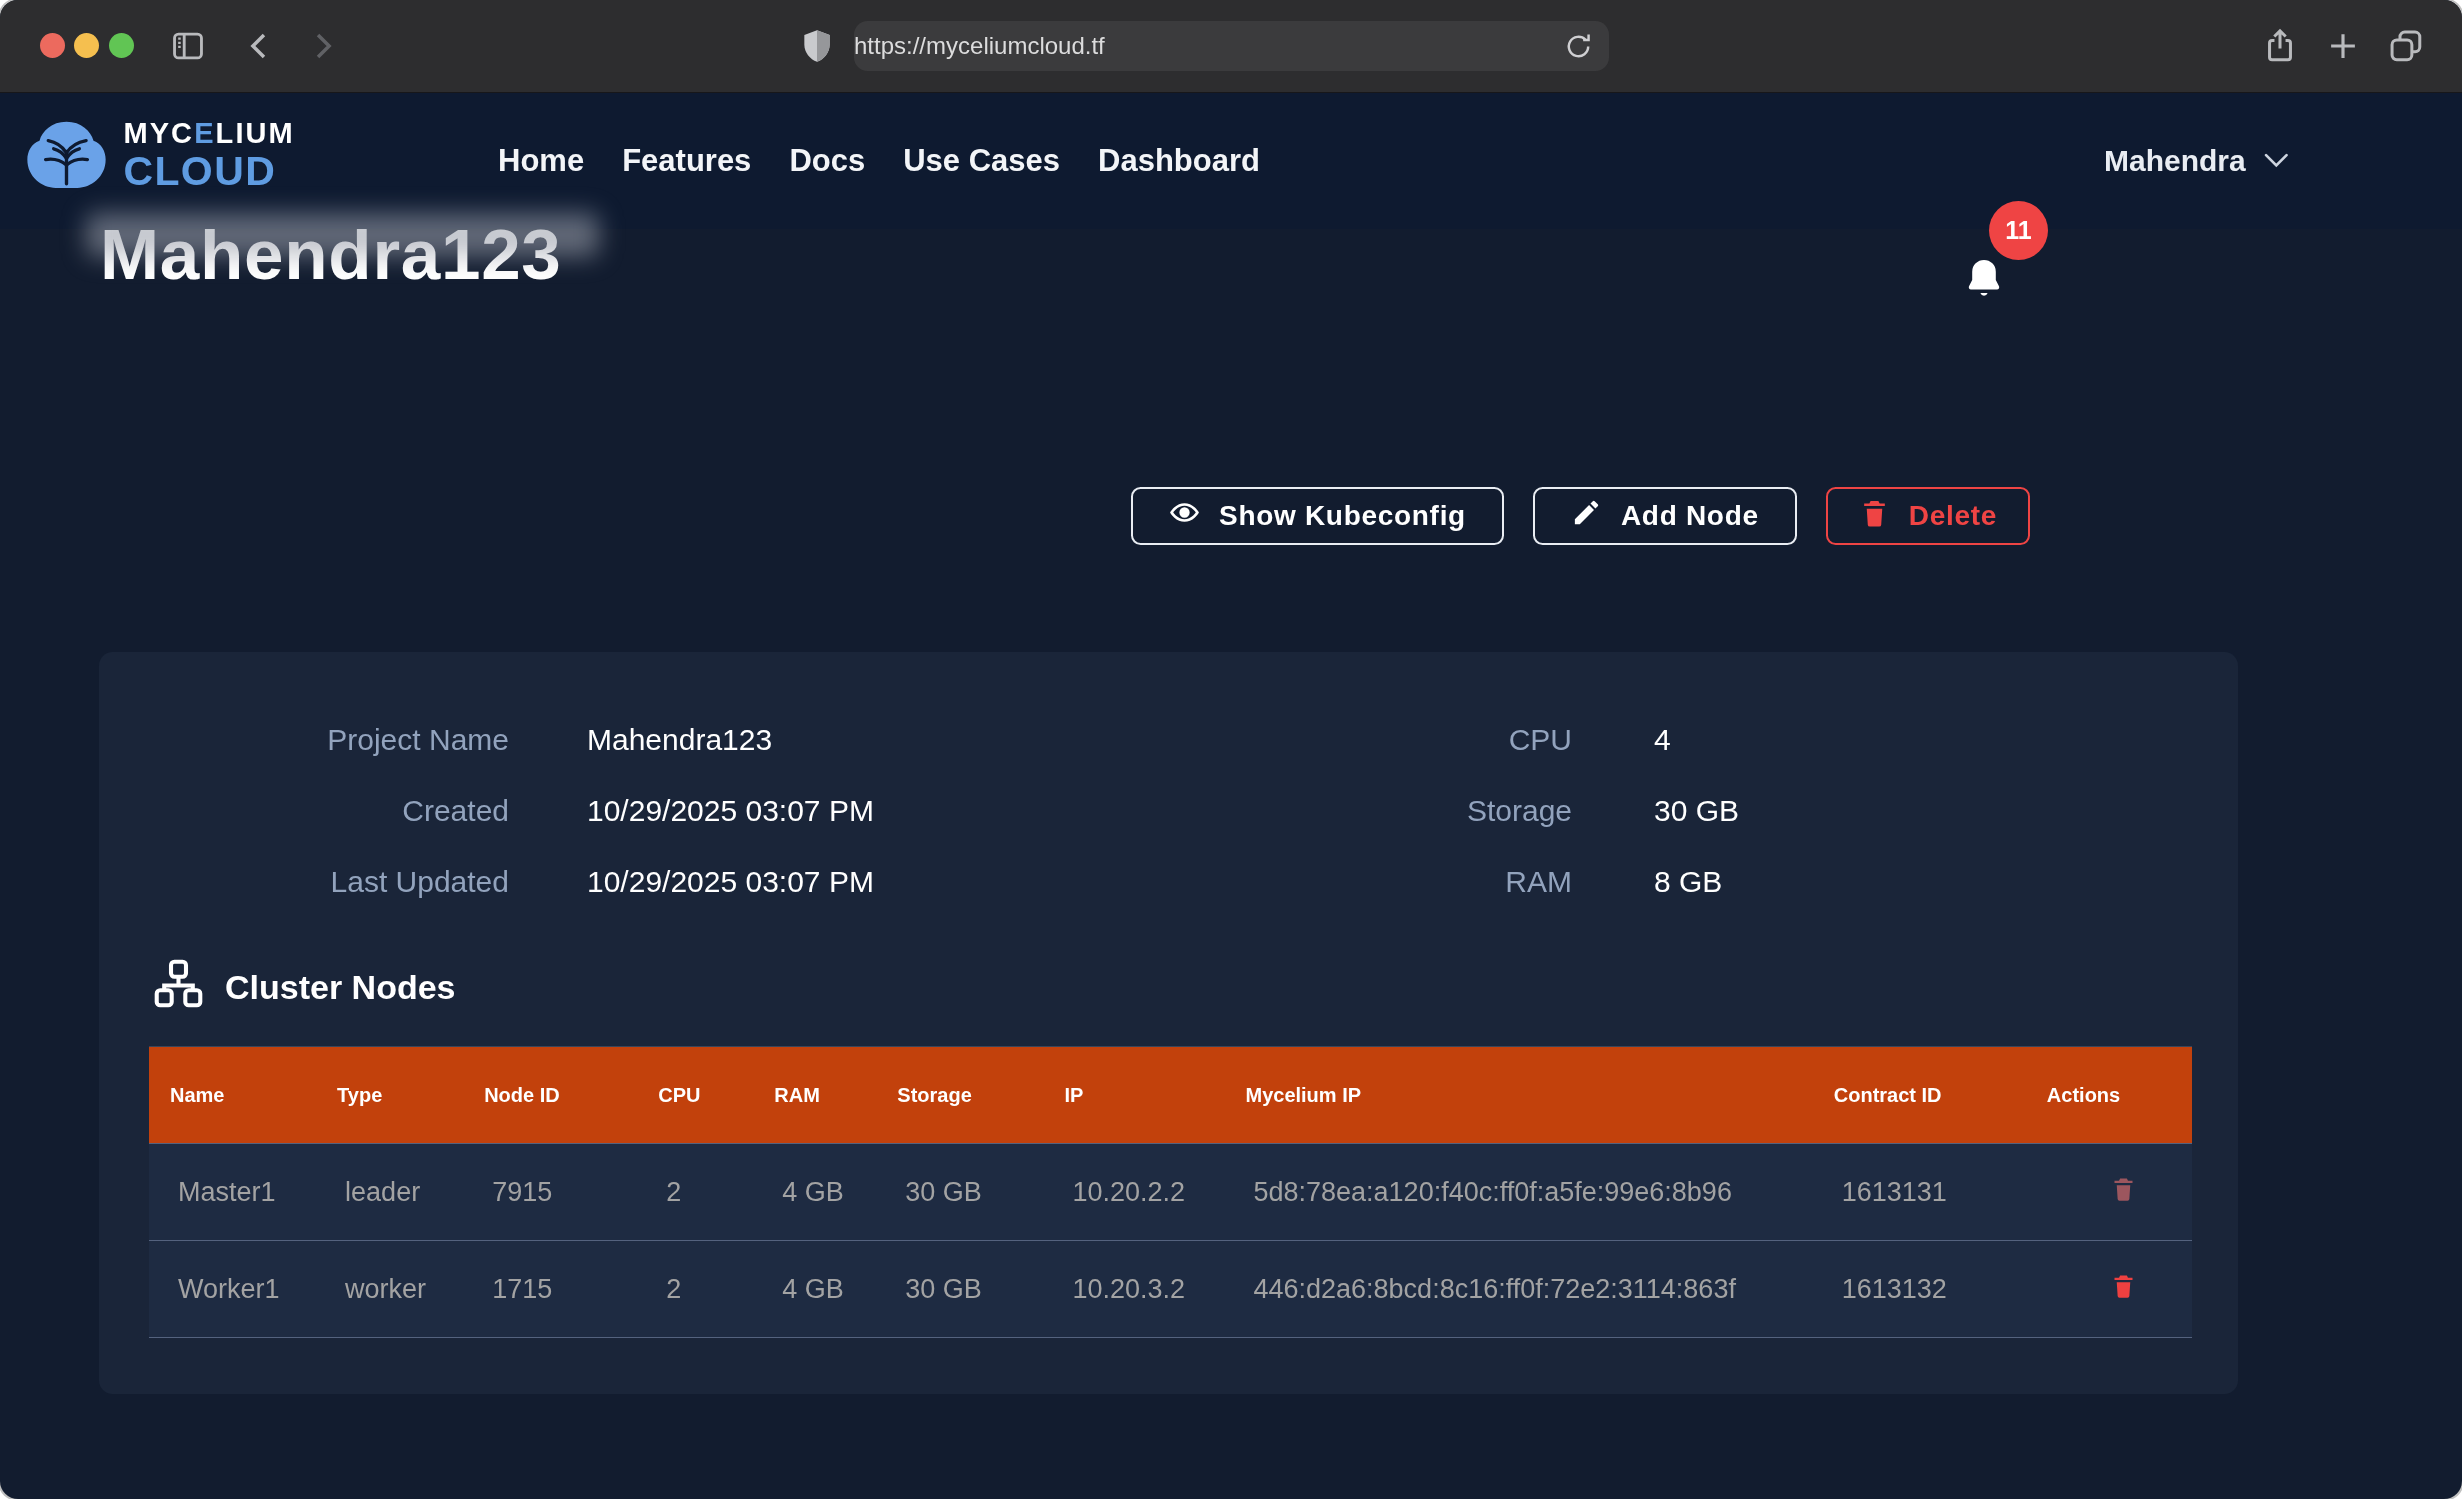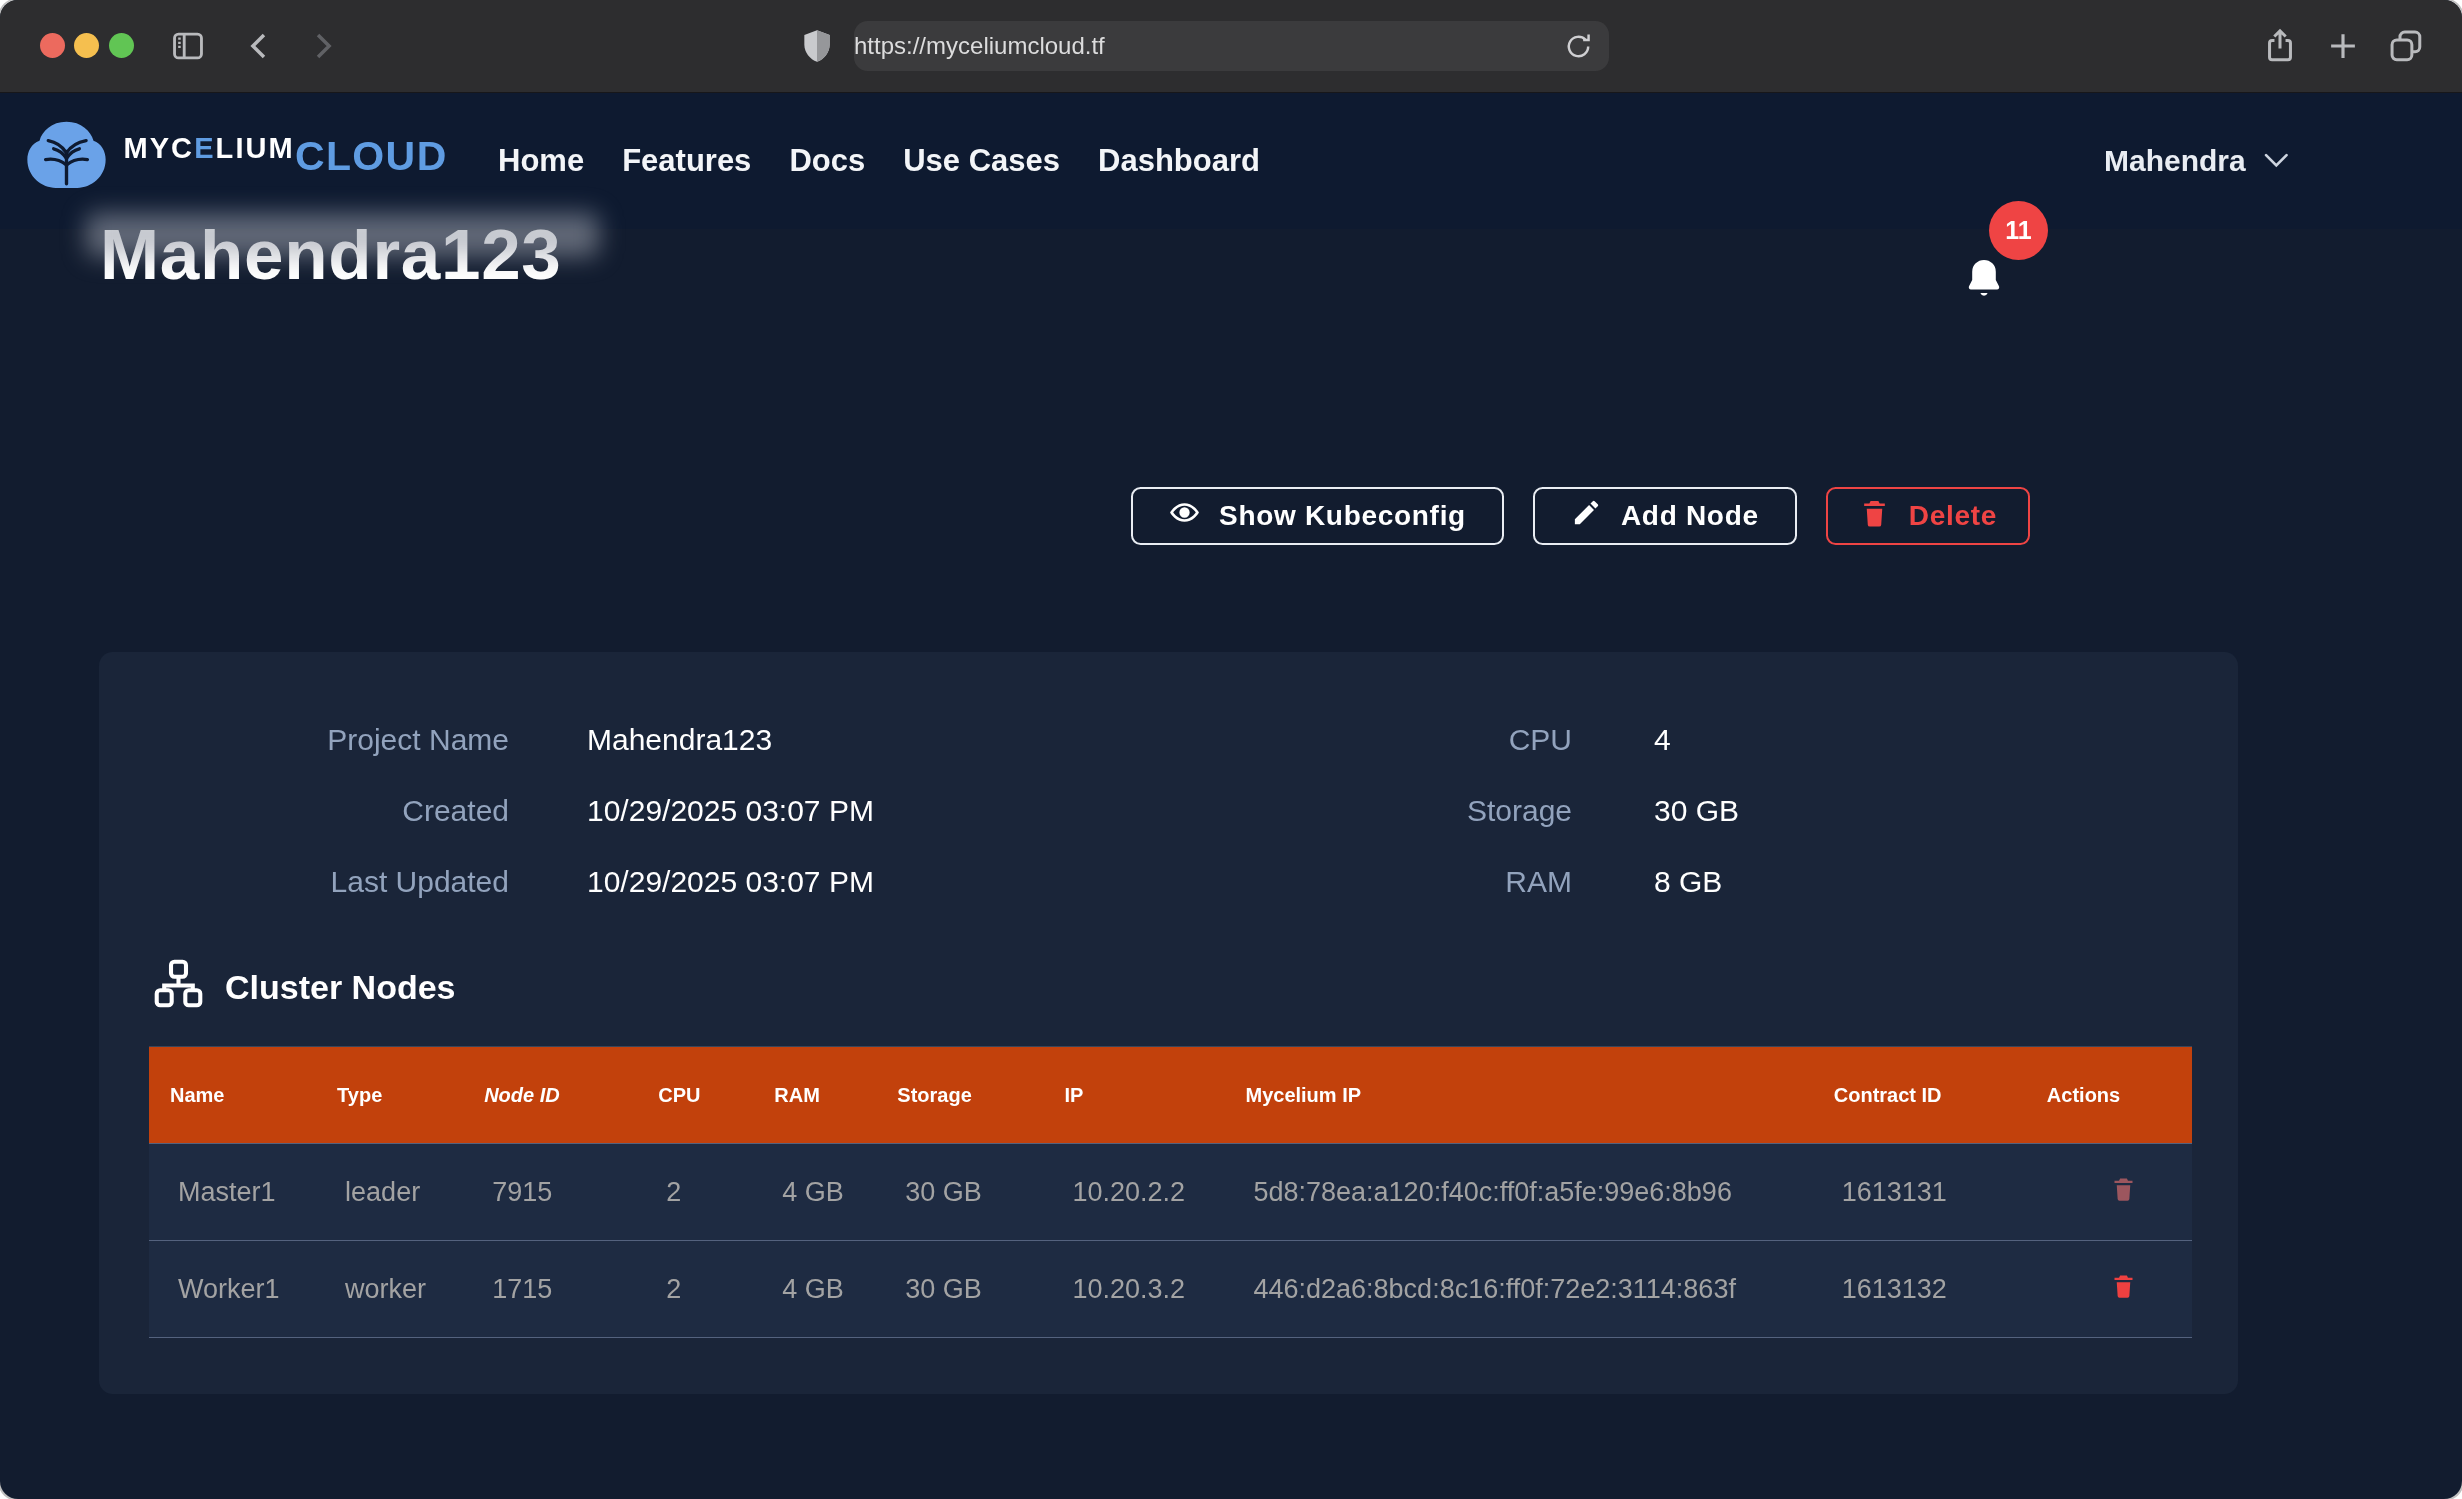--- a/index.html
+++ b/index.html
@@ -14,21 +14,21 @@
   .chrome-ic{position:absolute;top:27px;width:38px;height:38px;color:#b9babd;}
   .chrome-ic.dim{color:#606165;}
   .urlbar{position:absolute;left:854px;top:21px;width:755px;height:50px;background:#3b3b3d;
           border-radius:13.7px;display:flex;align-items:center;justify-content:flex-start;}
   .url-text{font-size:24px;color:#dcdcdd;}
   .reload{position:absolute;right:15px;top:9.6px;width:31px;height:31px;color:#cfcfd2;}
 
   
   .navbar{position:absolute;top:92px;left:0;right:0;height:137px;background:#0e1a30;z-index:5;}
   .brand{position:absolute;left:26px;top:27px;display:flex;align-items:center;gap:16.4px;}
-  .brand-text{display:flex;flex-direction:row;line-height:1;}
+  .brand-text{display:flex;flex-direction:column;line-height:1;}
   .brand-l1{font-size:29px;font-weight:bold;letter-spacing:2.1px;color:#ffffff;}
   .brand-l1 .accent{color:#5f9ce2;}
   .brand-l2{font-size:41px;font-weight:bold;letter-spacing:1.4px;color:#5f9ce2;margin-top:2.7px;}
   .nav-links{position:absolute;left:498px;top:0;height:100%;display:flex;align-items:center;gap:38px;}
   .nav-link{font-size:31px;font-weight:bold;color:#f3f5f8;cursor:pointer;}
   .notif{position:absolute;left:1956px;top:109px;width:96px;height:116px;}
   .bell{position:absolute;left:4.1px;top:53px;width:48px;height:51px;color:#ffffff;}
   .badge{position:absolute;left:33px;top:0;min-width:59px;height:59px;border-radius:31px;
          background:#ef4444;color:#fff;font-size:25px;font-weight:bold;
          display:flex;align-items:center;justify-content:center;}
@@ -69,21 +69,21 @@
   .nodes-heading{display:flex;align-items:center;gap:22px;margin:42px 0 0 55px;
                  color:#ffffff;font-size:34px;font-weight:bold;}
   .nodes-heading svg{width:49px;height:49px;}
 
   table.nodes{margin:30px 50px 0;width:2043px;border-collapse:collapse;table-layout:fixed;}
   table.nodes th{background:#c2410c;font-size:20px;font-weight:bold;color:#ffffff;text-align:left;
       padding:0 0 0 21px;height:96px;vertical-align:middle;border-top:1.4px solid rgba(130,145,170,.30);}
   table.nodes td{background:#1e2b42;font-size:27px;color:#a3a3a3;padding:9.6px 0 9.6px 29px;
       height:77px;vertical-align:middle;border-top:1.4px solid #54627e;}
   table.nodes tr:last-child td{border-bottom:1.4px solid #54627e;}
-  th.narrow-nodeid{padding-right:57px;font-style:italic;}
+  th.narrow-nodeid{padding-right:57px;}
   th.narrow-contract{padding-right:42px;}
   td.ram-cell{padding-right:42px;}
   td.mycelium-cell{word-break:break-all;padding-right:2.7px;}
   td.actions-cell,th.actions-col{text-align:center;padding-left:0;}
   .trash-btn{background:none;border:none;cursor:pointer;padding:0;}
   .trash-btn svg{width:27px;height:31px;}
   .trash-muted{color:#9c565e;}
   .trash-bright{color:#ee4040;}
 </style>
 </head>

